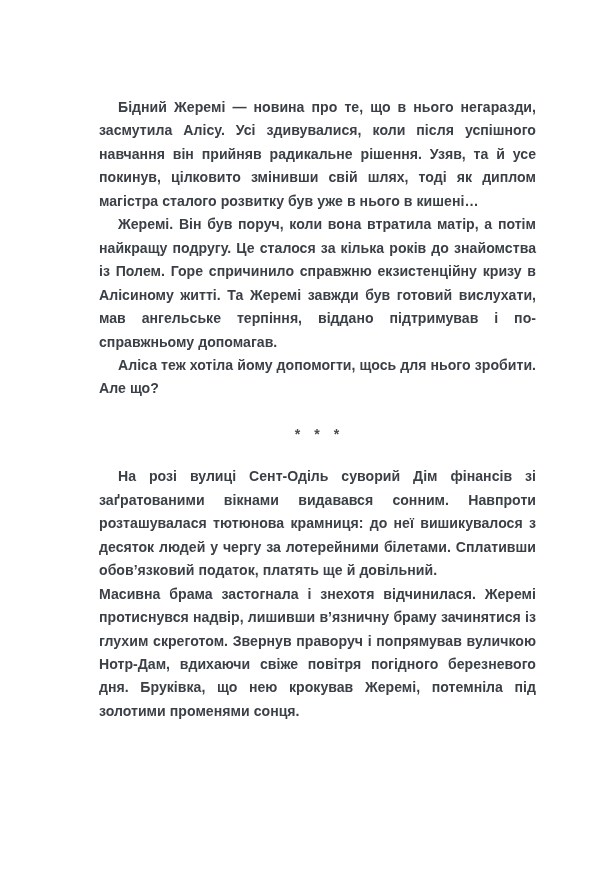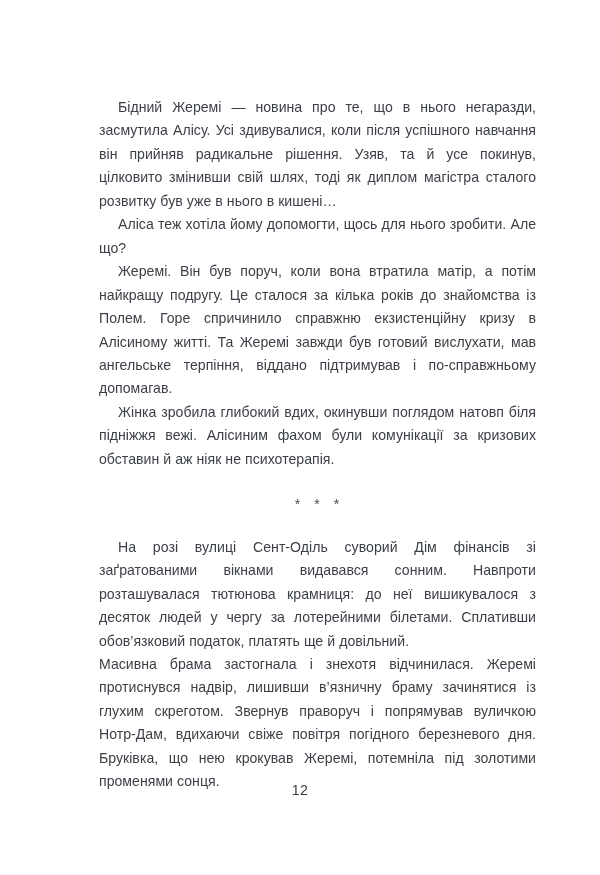--- a/index.html
+++ b/index.html
@@ -16,20 +16,21 @@
     font-family: "Liberation Sans", "DejaVu Sans", sans-serif;
     color: #3b3f46;
     -webkit-font-smoothing: antialiased;
   }
 
   
   .page {
     position: absolute;
     inset: 0;
     background: #ffffff;
+    font-weight: bold;
   }
 
   .text-block {
     position: absolute;
     left: 99px;
     top: 96px;
     width: 437px;
   }
 
   
@@ -81,31 +82,29 @@
 </style>
 </head>
 <body>
 
 <div class="page">
 
   <div class="text-block">
 
     <div>
       <p class="para">Бідний Жеремі — новина про те, що в нього негаразди, засмутила Алісу. Усі здивувалися, коли після успішного навчання він прийняв радикальне рішення. Узяв, та й усе покинув, цілковито змінивши свій шлях, тоді як диплом магістра сталого розвитку був уже в нього в кишені…</p>
+      <p class="para">Жеремі. Він був поруч, коли вона втратила матір, а потім найкращу подругу. Це сталося за кілька років до знайомства із Полем. Горе спричинило справжню екзистенційну кризу в Алісиному житті. Та Жеремі завжди був готовий вислухати, мав ангельське терпіння, віддано підтримував і по-справжньому допомагав.</p>
       <p class="para">Аліса теж хотіла йому допомогти, щось для нього зробити. Але що?</p>
-      <p class="para">Жеремі. Він був поруч, коли вона втратила матір, а потім найкращу подругу. Це сталося за кілька років до знайомства із Полем. Горе спричинило справжню екзистенційну кризу в Алісиному житті. Та Жеремі завжди був готовий вислухати, мав ангельське терпіння, віддано підтримував і по-справжньому допомагав.</p>
-      <p class="para">Жінка зробила глибокий вдих, окинувши поглядом натовп біля підніжжя вежі. Алісиним фахом були комунікації за кризових обставин й аж ніяк не психотерапія.</p>
     </div>
 
     <div class="divider">
       <span>* * *</span>
     </div>
 
     <div>
       <p class="para">На розі вулиці Сент-Оділь суворий Дім фінансів зі заґратованими вікнами видавався сонним. Навпроти розташувалася тютюнова крамниця: до неї вишикувалося з десяток людей у чергу за лотерейними білетами. Сплативши обов’язковий податок, платять ще й довільний.</p>
       <p class="para no-indent">Масивна брама застогнала і знехотя відчинилася. Жеремі протиснувся надвір, лишивши в’язничну браму зачинятися із глухим скреготом. Звернув праворуч і попрямував вуличкою Нотр-Дам, вдихаючи свіже повітря погідного березневого дня. Бруківка, що нею крокував Жеремі, потемніла під золотими променями сонця.</p>
     </div>
 
   </div>
 
-  <div class="folio">12</div>
 
 </div>
 
 </body></html>

